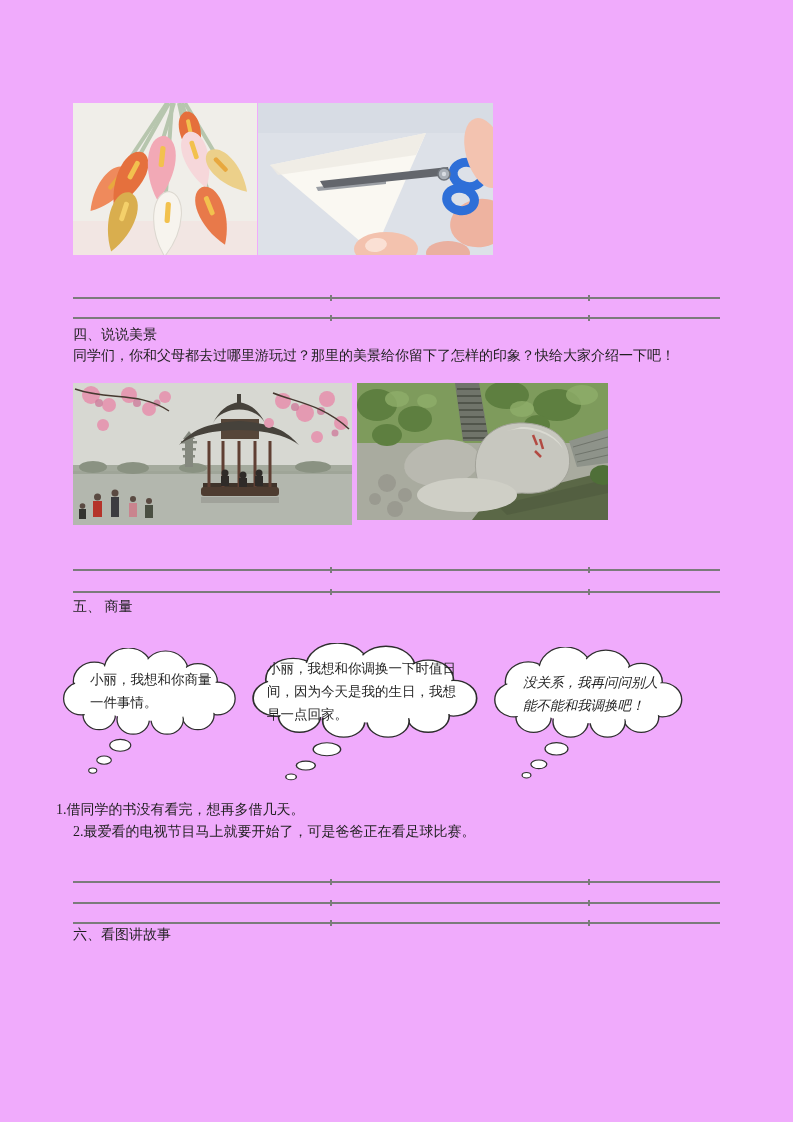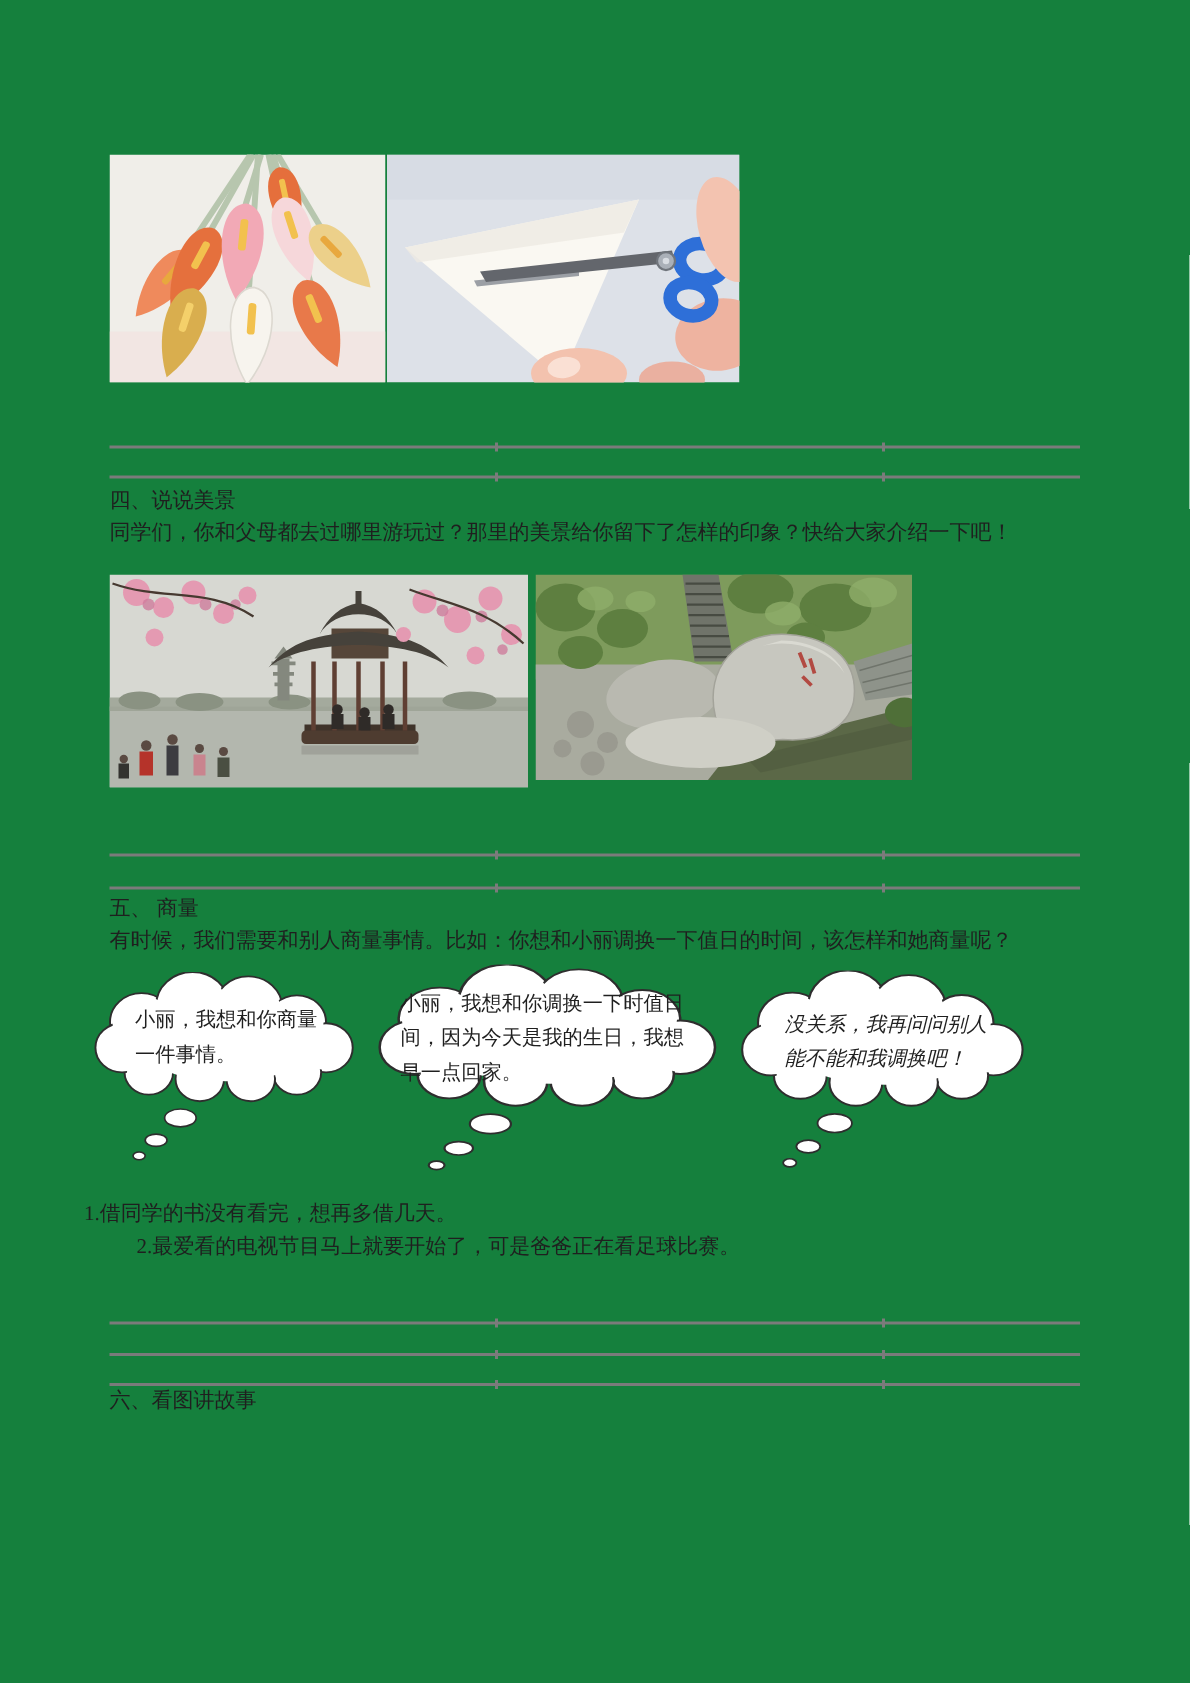--- a/index.html
+++ b/index.html
@@ -1,17 +1,17 @@
 <!DOCTYPE html>
 <html><head>
 <meta charset="utf-8">
 <style>
   html,body { margin:0; padding:0; background:#ffffff; }
   .page {
-    position:relative; width:793px; height:1122px; background:#15803d;
+    position:relative; width:793px; height:1122px; background:#f0abfc;
     font-family:"Liberation Serif","DejaVu Serif",serif;
     color:#1f1f1f; overflow:hidden;
   }
   .txt { position:absolute; font-size:14px; line-height:19px; white-space:nowrap; }
   
   .wline { position:absolute; left:73px; width:647px; height:2px; background:#7b7b7b; }
   .wline i { position:absolute; top:-2px; width:2px; height:6px; background:#7b7b7b; }
   .wline .t1 { left:257px; } .wline .t2 { left:515px; }
   
   .ph { position:absolute; }
@@ -260,21 +260,20 @@
   <div class="wline" style="top:569px;">
       <i class="t1"></i>
       <i class="t2"></i>
     </div>
   <div class="wline" style="top:591px;">
       <i class="t1"></i>
       <i class="t2"></i>
     </div>
 
   <div class="txt" style="left:73px;top:597px;">五、 商量</div>
-  <div class="txt" style="left:73px;top:618px;">有时候，我们需要和别人商量事情。比如：你想和小丽调换一下值日的时间，该怎样和她商量呢？</div>
 
   <div class="bubble b1" style="left:62px;top:648px;width:178px;height:130px;">
       <svg viewBox="0 0 220 175" preserveAspectRatio="none">
         <g fill="#fff" stroke="#2e2e2e" stroke-width="1.6">
           <circle cx="40" cy="45" r="26"></circle>
           <circle cx="82" cy="30" r="30"></circle>
           <circle cx="128" cy="32" r="28"></circle>
           <circle cx="168" cy="45" r="24"></circle>
           <circle cx="192" cy="68" r="22"></circle>
           <circle cx="168" cy="90" r="20"></circle>
@@ -369,21 +368,21 @@
         <g fill="#fff" stroke="#2e2e2e" stroke-width="1.4">
           <ellipse cx="72" cy="131" rx="13" ry="8"></ellipse>
           <ellipse cx="52" cy="151" rx="9" ry="5.5"></ellipse>
           <ellipse cx="38" cy="165" rx="5" ry="3.5"></ellipse>
         </g>
       </svg>
     <div class="btext">没关系，我再问问别人能不能和我调换吧！</div>
   </div>
 
   <div class="txt" style="left:56px;top:800px;">1.借同学的书没有看完，想再多借几天。</div>
-  <div class="txt" style="left:91px;top:822px;">2.最爱看的电视节目马上就要开始了，可是爸爸正在看足球比赛。</div>
+  <div class="txt" style="left:73px;top:822px;">2.最爱看的电视节目马上就要开始了，可是爸爸正在看足球比赛。</div>
 
   <div class="wline" style="top:881px;">
       <i class="t1"></i>
       <i class="t2"></i>
     </div>
   <div class="wline" style="top:902px;">
       <i class="t1"></i>
       <i class="t2"></i>
     </div>
   <div class="wline" style="top:922px;">

